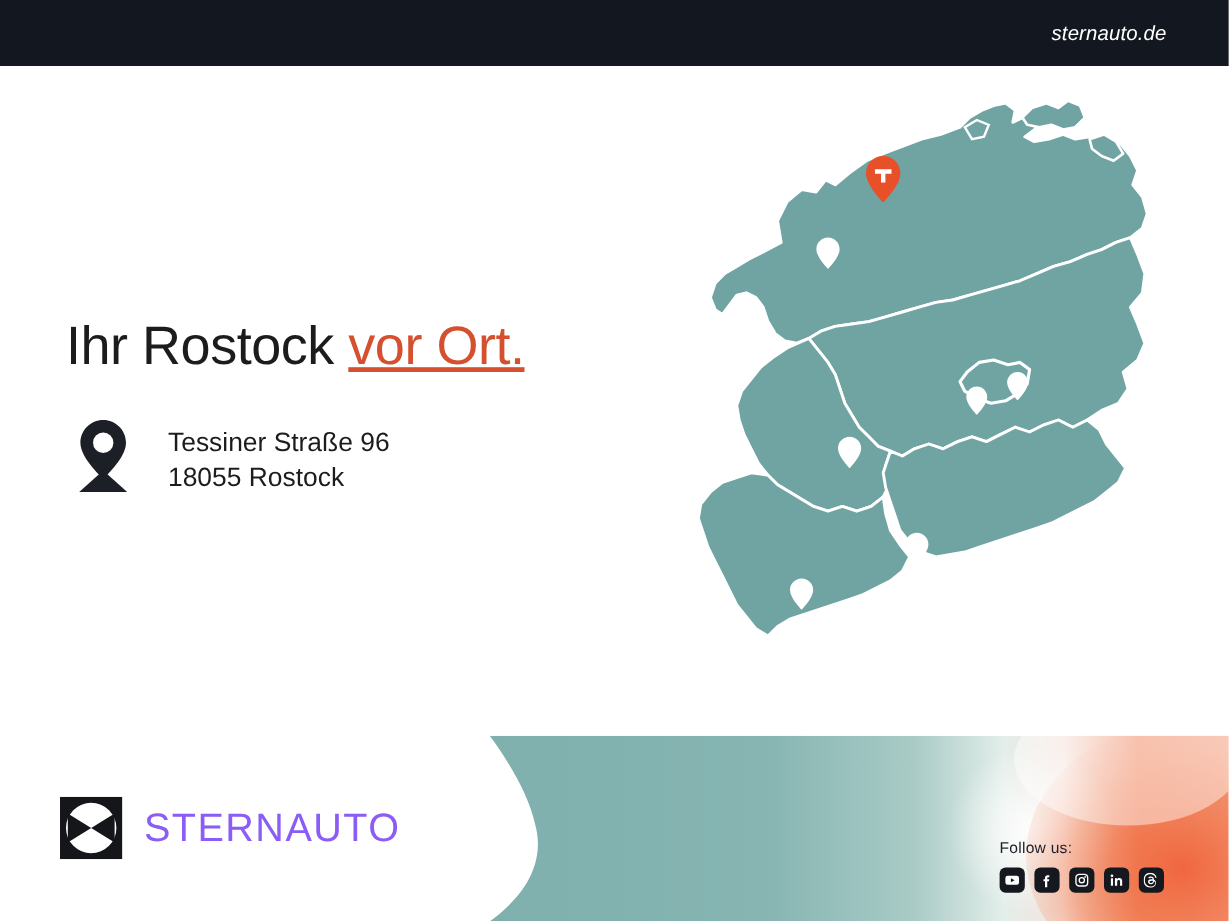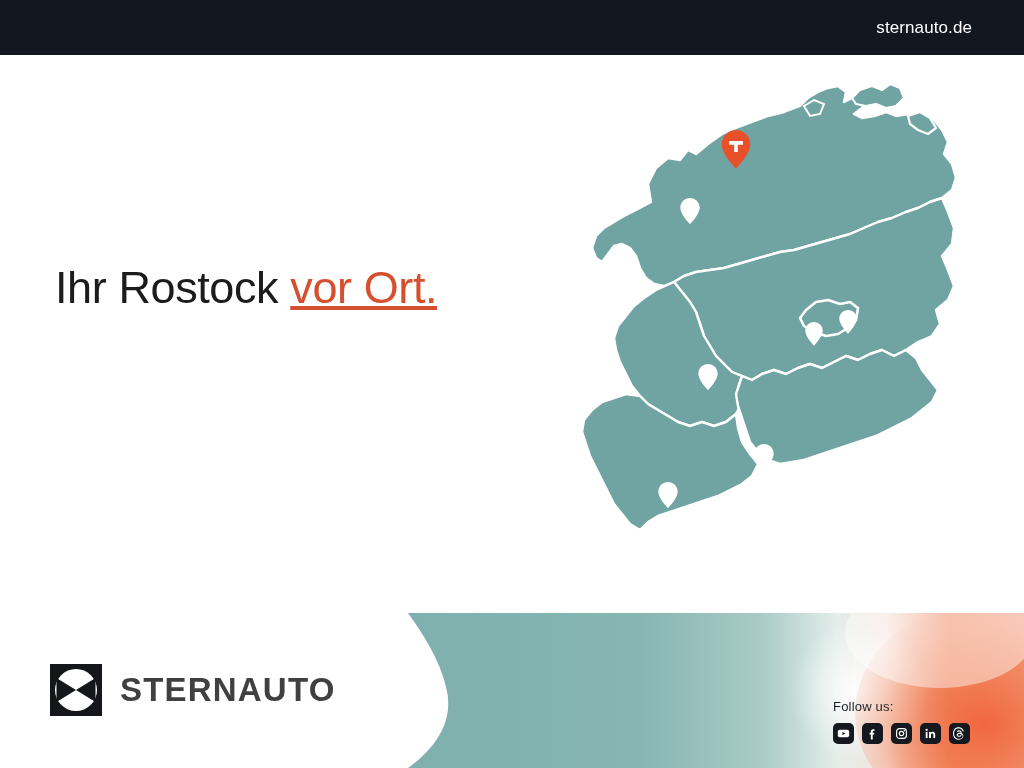--- a/index.html
+++ b/index.html
@@ -13,20 +13,21 @@
 
   
   .topbar {
     position:absolute; left:0; top:0; width:1024px; height:55px;
     background:#131820;
     display:flex; align-items:center; justify-content:flex-end;
   }
   .topbar-url {
     color:#ffffff; font-size:17px; letter-spacing:.1px;
     padding-right:52px;
+    font-style:italic;
   }
 
   
   .headline {
     position:absolute; left:55px; top:262px;
     font-size:45px; font-weight:400; letter-spacing:-.4px;
     color:#1c1c1c; white-space:nowrap;
   }
   .headline .accent { color:#d4502e;text-decoration:underline; }
 
@@ -40,21 +41,21 @@
     white-space:nowrap;
   }
 
   
   .logo {
     position:absolute; left:50px; top:664px;
     display:flex; align-items:center; gap:18px;
   }
   .logo-mark { width:52px; height:52px; flex:0 0 auto; }
   .logo-word {
-    font-size:33px; font-weight:700; letter-spacing:1.2px; color:#404040;
+    font-size:33px; font-weight:400; letter-spacing:1.2px; color:#8b5cf6;
   }
 
   
   .map-wrap {
     position:absolute; left:556px; top:72px; width:420px; height:520px;
   }
   .map-wrap svg { width:100%; height:100%; display:block; }
 
   
   .footer-band {
@@ -83,20 +84,33 @@
 <div class="page">
 
   <div class="topbar">
     <span class="topbar-url">sternauto.de</span>
   </div>
 
   <div class="headline">
     <span>Ihr Rostock </span><span class="accent">vor Ort.</span>
   </div>
 
+  <div class="address-block">
+    <span class="pin-mark">
+      <svg viewBox="0 0 56 62" xmlns="http://www.w3.org/2000/svg">
+        <path d="M28 2C17.5 2 9 10.5 9 21c0 12 15 26 19 30 4-4 19-18 19-30C47 10.5 38.5 2 28 2z" fill="#1c1f26"></path>
+        <circle cx="28" cy="21" r="8.5" fill="#ffffff"></circle>
+        <path d="M28 44 L8 62 L48 62 Z" fill="#1c1f26"></path>
+      </svg>
+    </span>
+    <div class="address-lines">
+      <div>Tessiner Straße 96</div>
+      <div>18055 Rostock</div>
+    </div>
+  </div>
 
   <div class="logo">
     <span class="logo-mark">
       <svg viewBox="0 0 52 52" xmlns="http://www.w3.org/2000/svg">
         <rect x="0" y="0" width="52" height="52" fill="#14161a"></rect>
         <circle cx="26" cy="26" r="21" fill="#ffffff"></circle>
         <path d="M6.5 14 L26 26 L6.5 38 Z" fill="#14161a"></path>
         <path d="M45.5 14 L26 26 L45.5 38 Z" fill="#14161a"></path>
       </svg>
     </span>

